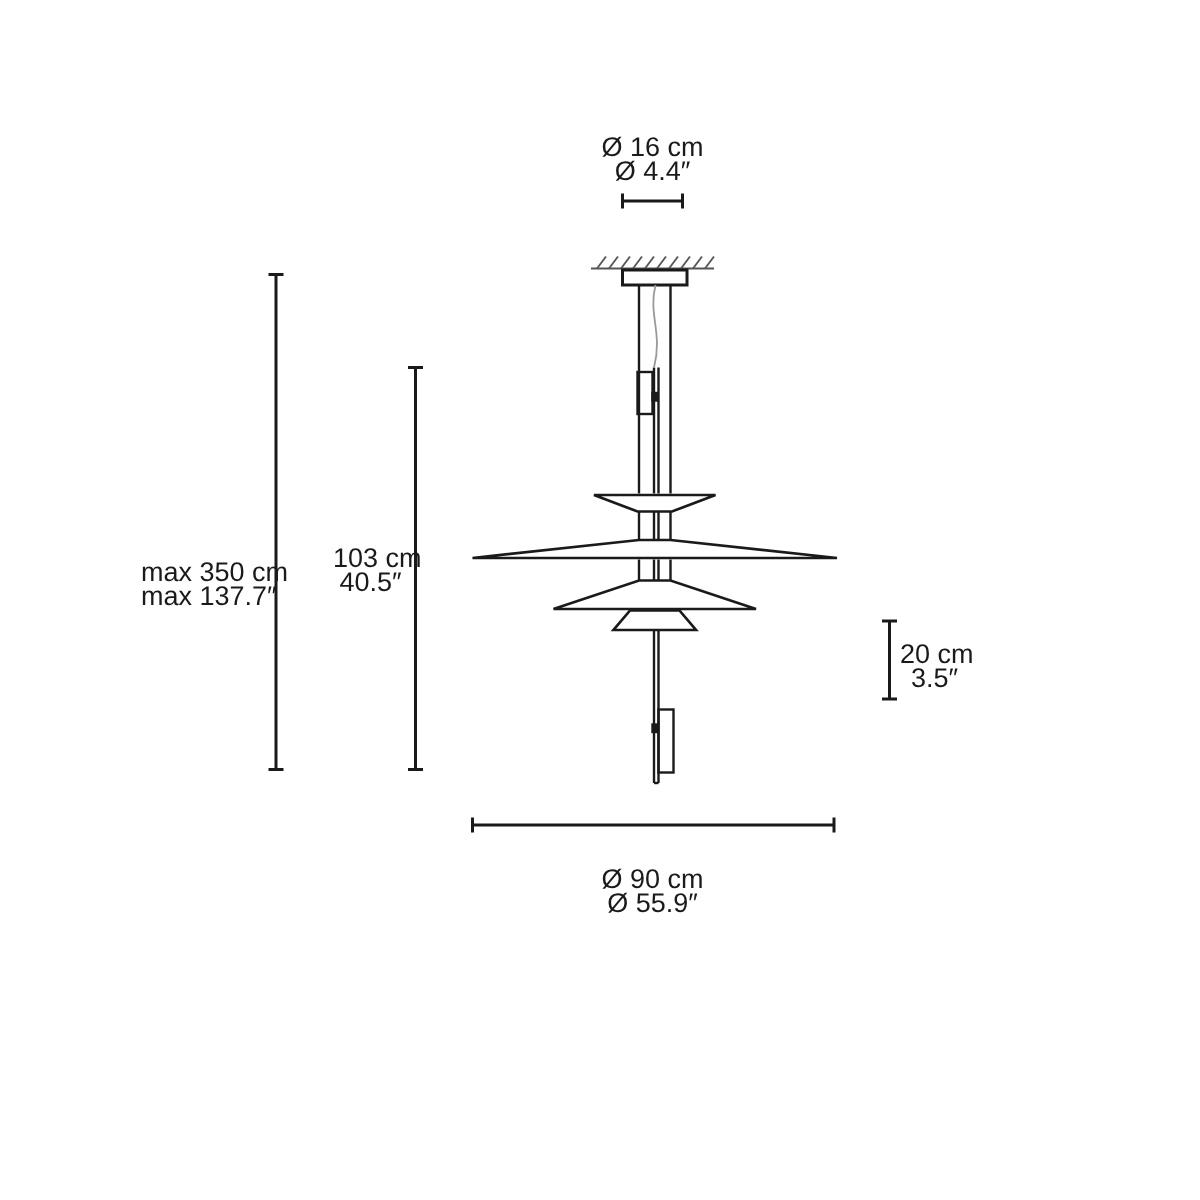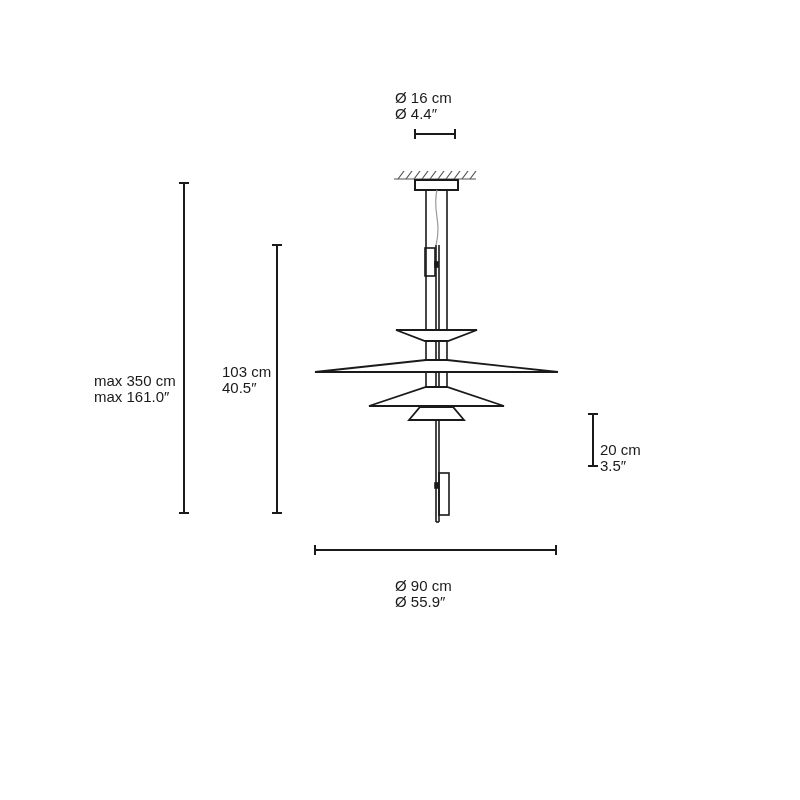--- a/index.html
+++ b/index.html
@@ -1,19 +1,19 @@
 <!DOCTYPE html>
 <html><head>
   <meta charset="utf-8">
   <style>
     html, body { margin: 0; padding: 0; background: #ffffff; }
     body { width: 800px; height: 800px; position: relative; overflow: hidden;
            font-family: "Liberation Sans", "DejaVu Sans", sans-serif; color: #1a1a1a; }
     .canvas { position: absolute; left: 0; top: 0; width: 800px; height: 800px; }
-    .label { position: absolute; font-size: 15px; line-height: 16px; white-space: nowrap; }
+    .label { position: absolute; font-size: 18px; line-height: 16px; text-align: center; white-space: nowrap; }
     .label span { display: block; }
   </style>
 </head>
 <body>
 
 <svg class="canvas" viewBox="0 0 800 800" width="800" height="800" xmlns="http://www.w3.org/2000/svg">
   <g stroke="#1a1a1a" fill="none" stroke-width="1.6">
 
     <g>
       <line x1="415" y1="134" x2="455" y2="134" stroke-width="2"></line>
@@ -105,29 +105,29 @@
   </g>
 </svg>
 
 <div class="label" style="left:395px; top:90px; width:80px;">
   <span>Ø 16 cm</span>
   <span>Ø 4.4″</span>
 </div>
 
 <div class="label" style="left:94px; top:333px; width:82px;margin-top:40px;">
   <span>max 350 cm</span>
-  <span>max 161.0″</span>
+  <span>max 137.7″</span>
 </div>
 
 <div class="label" style="left:222px; top:364px; width:50px;">
   <span>103 cm</span>
   <span>40.5″</span>
 </div>
 
-<div class="label" style="left:600px; top:442px; width:46px;">
+<div class="label" style="left:600px; top:428px; width:46px;">
   <span>20 cm</span>
   <span>3.5″</span>
 </div>
 
 <div class="label" style="left:395px; top:578px; width:80px;">
   <span>Ø 90 cm</span>
   <span>Ø 55.9″</span>
 </div>
 
 </body></html>

